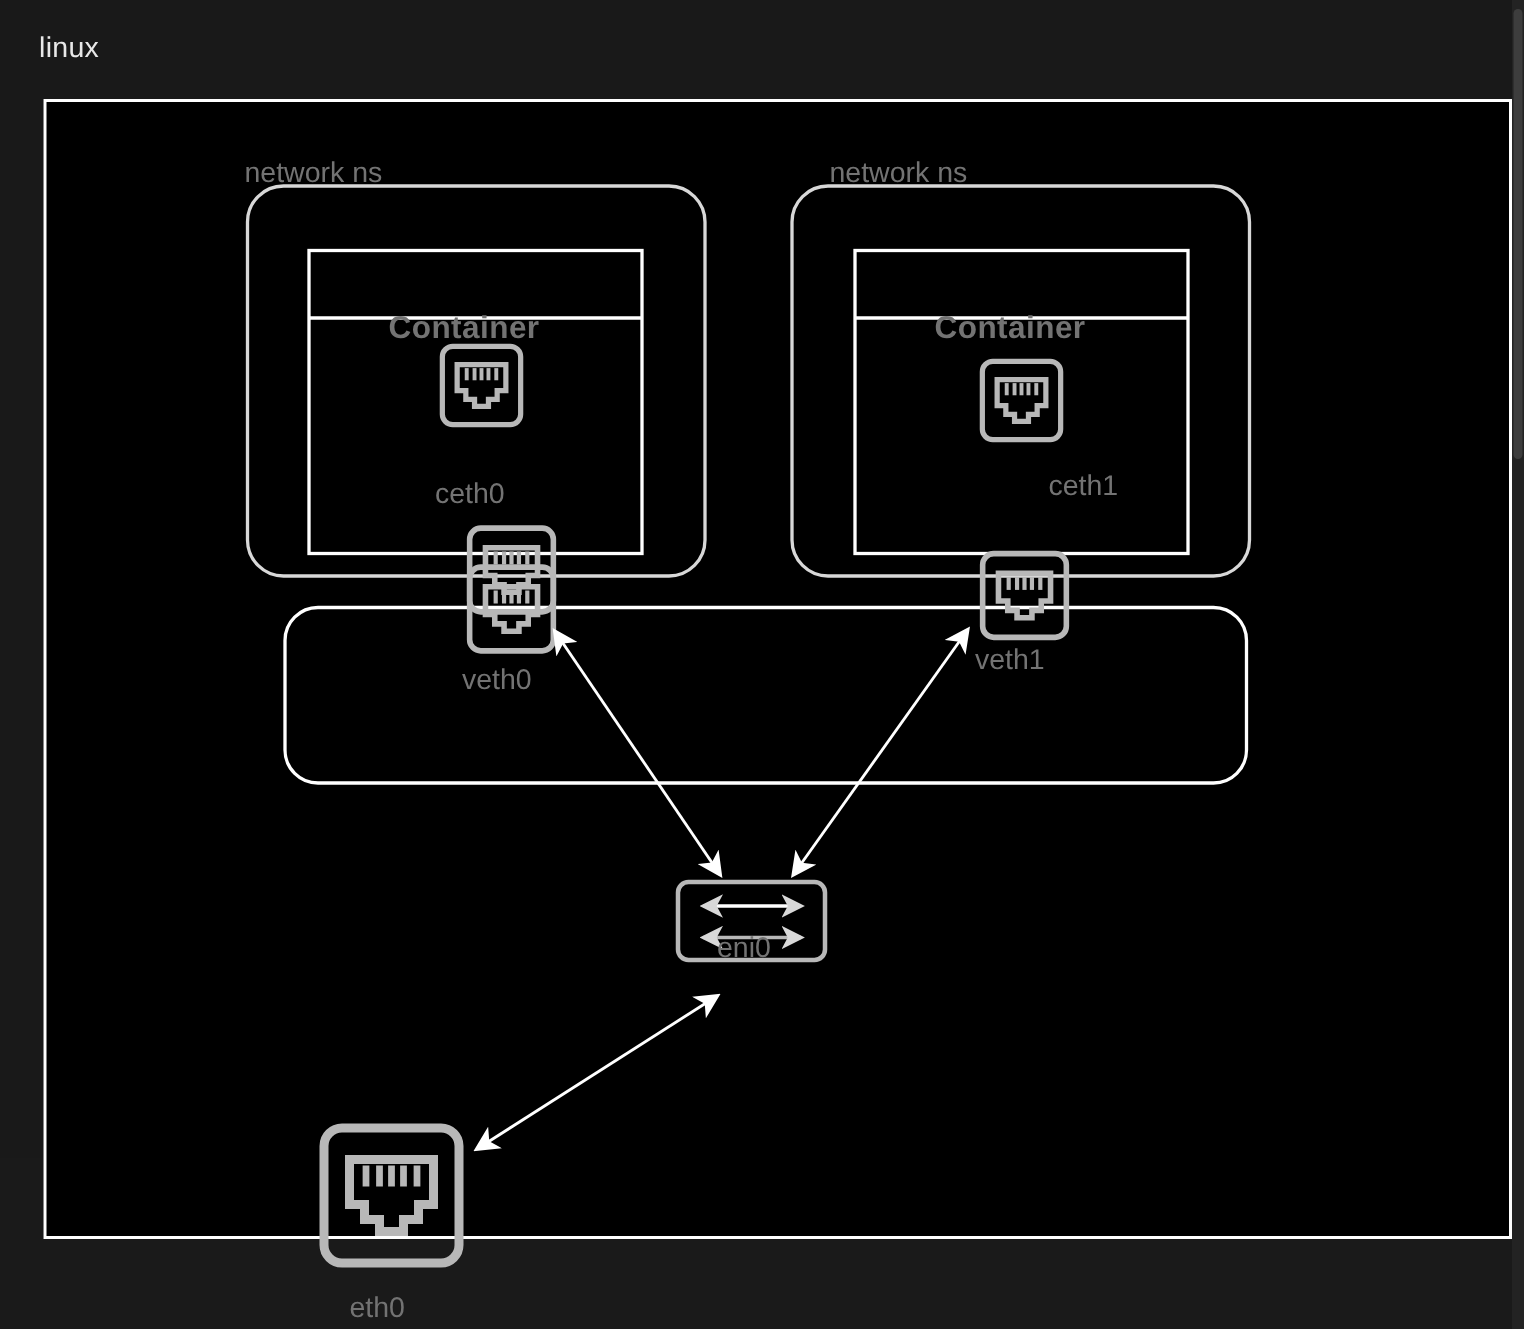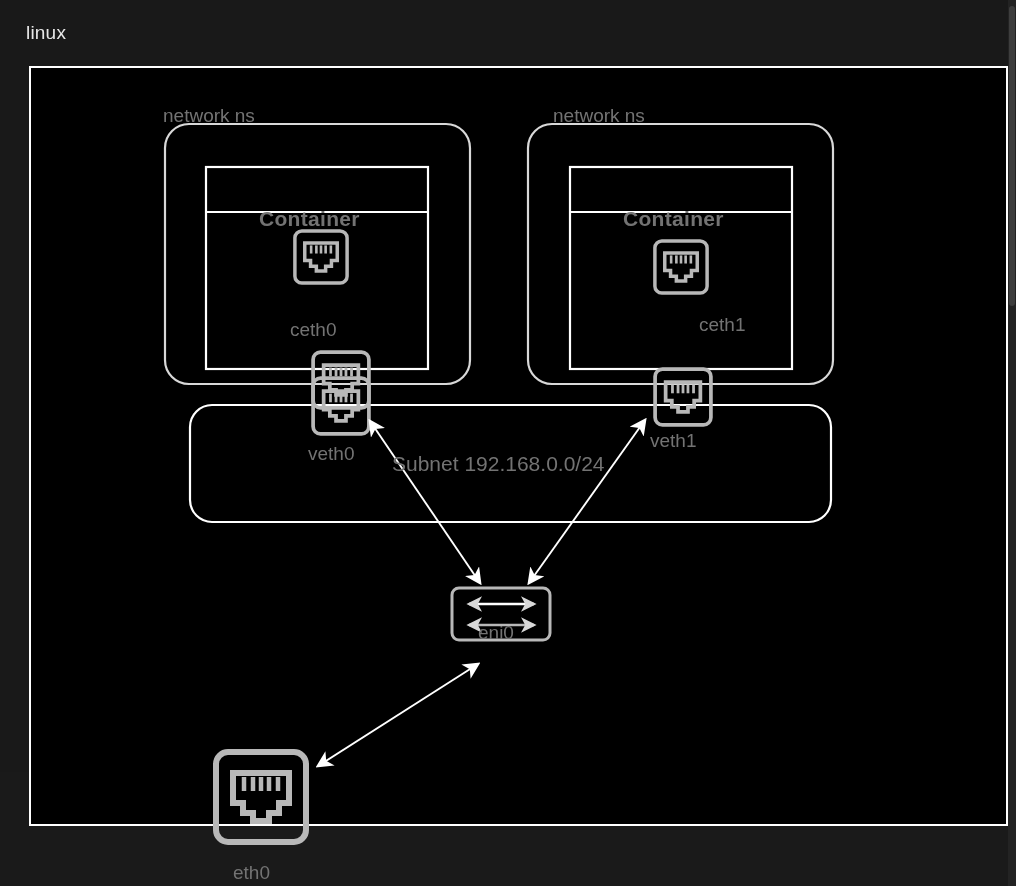--- a/index.html
+++ b/index.html
@@ -126,21 +126,20 @@
 
   <div class="lbl lbl-container" style="left:259px;top:178px;">Container</div>
   <div class="lbl lbl-container" style="left:623px;top:178px;">Container</div>
 
   <div class="lbl lbl-iface" style="left:290px;top:319px;">ceth0</div>
   <div class="lbl lbl-iface" style="left:651px;top:314px;margin-left:48px;">ceth1</div>
 
   <div class="lbl lbl-iface" style="left:308px;top:443px;">veth0</div>
   <div class="lbl lbl-iface" style="left:650px;top:430px;">veth1</div>
 
-  <div class="lbl lbl-subnet" style="left:392px;top:452px;">Subnet 192.168.0.0/24</div>
 
   <div class="lbl lbl-iface" style="left:478px;top:622px;">eni0</div>
 
   <div class="lbl lbl-iface" style="left:233px;top:862px;">eth0</div>
 
   <div class="scrollbar-track">
     <div class="scrollbar-thumb"></div>
   </div>
 
 </div>

